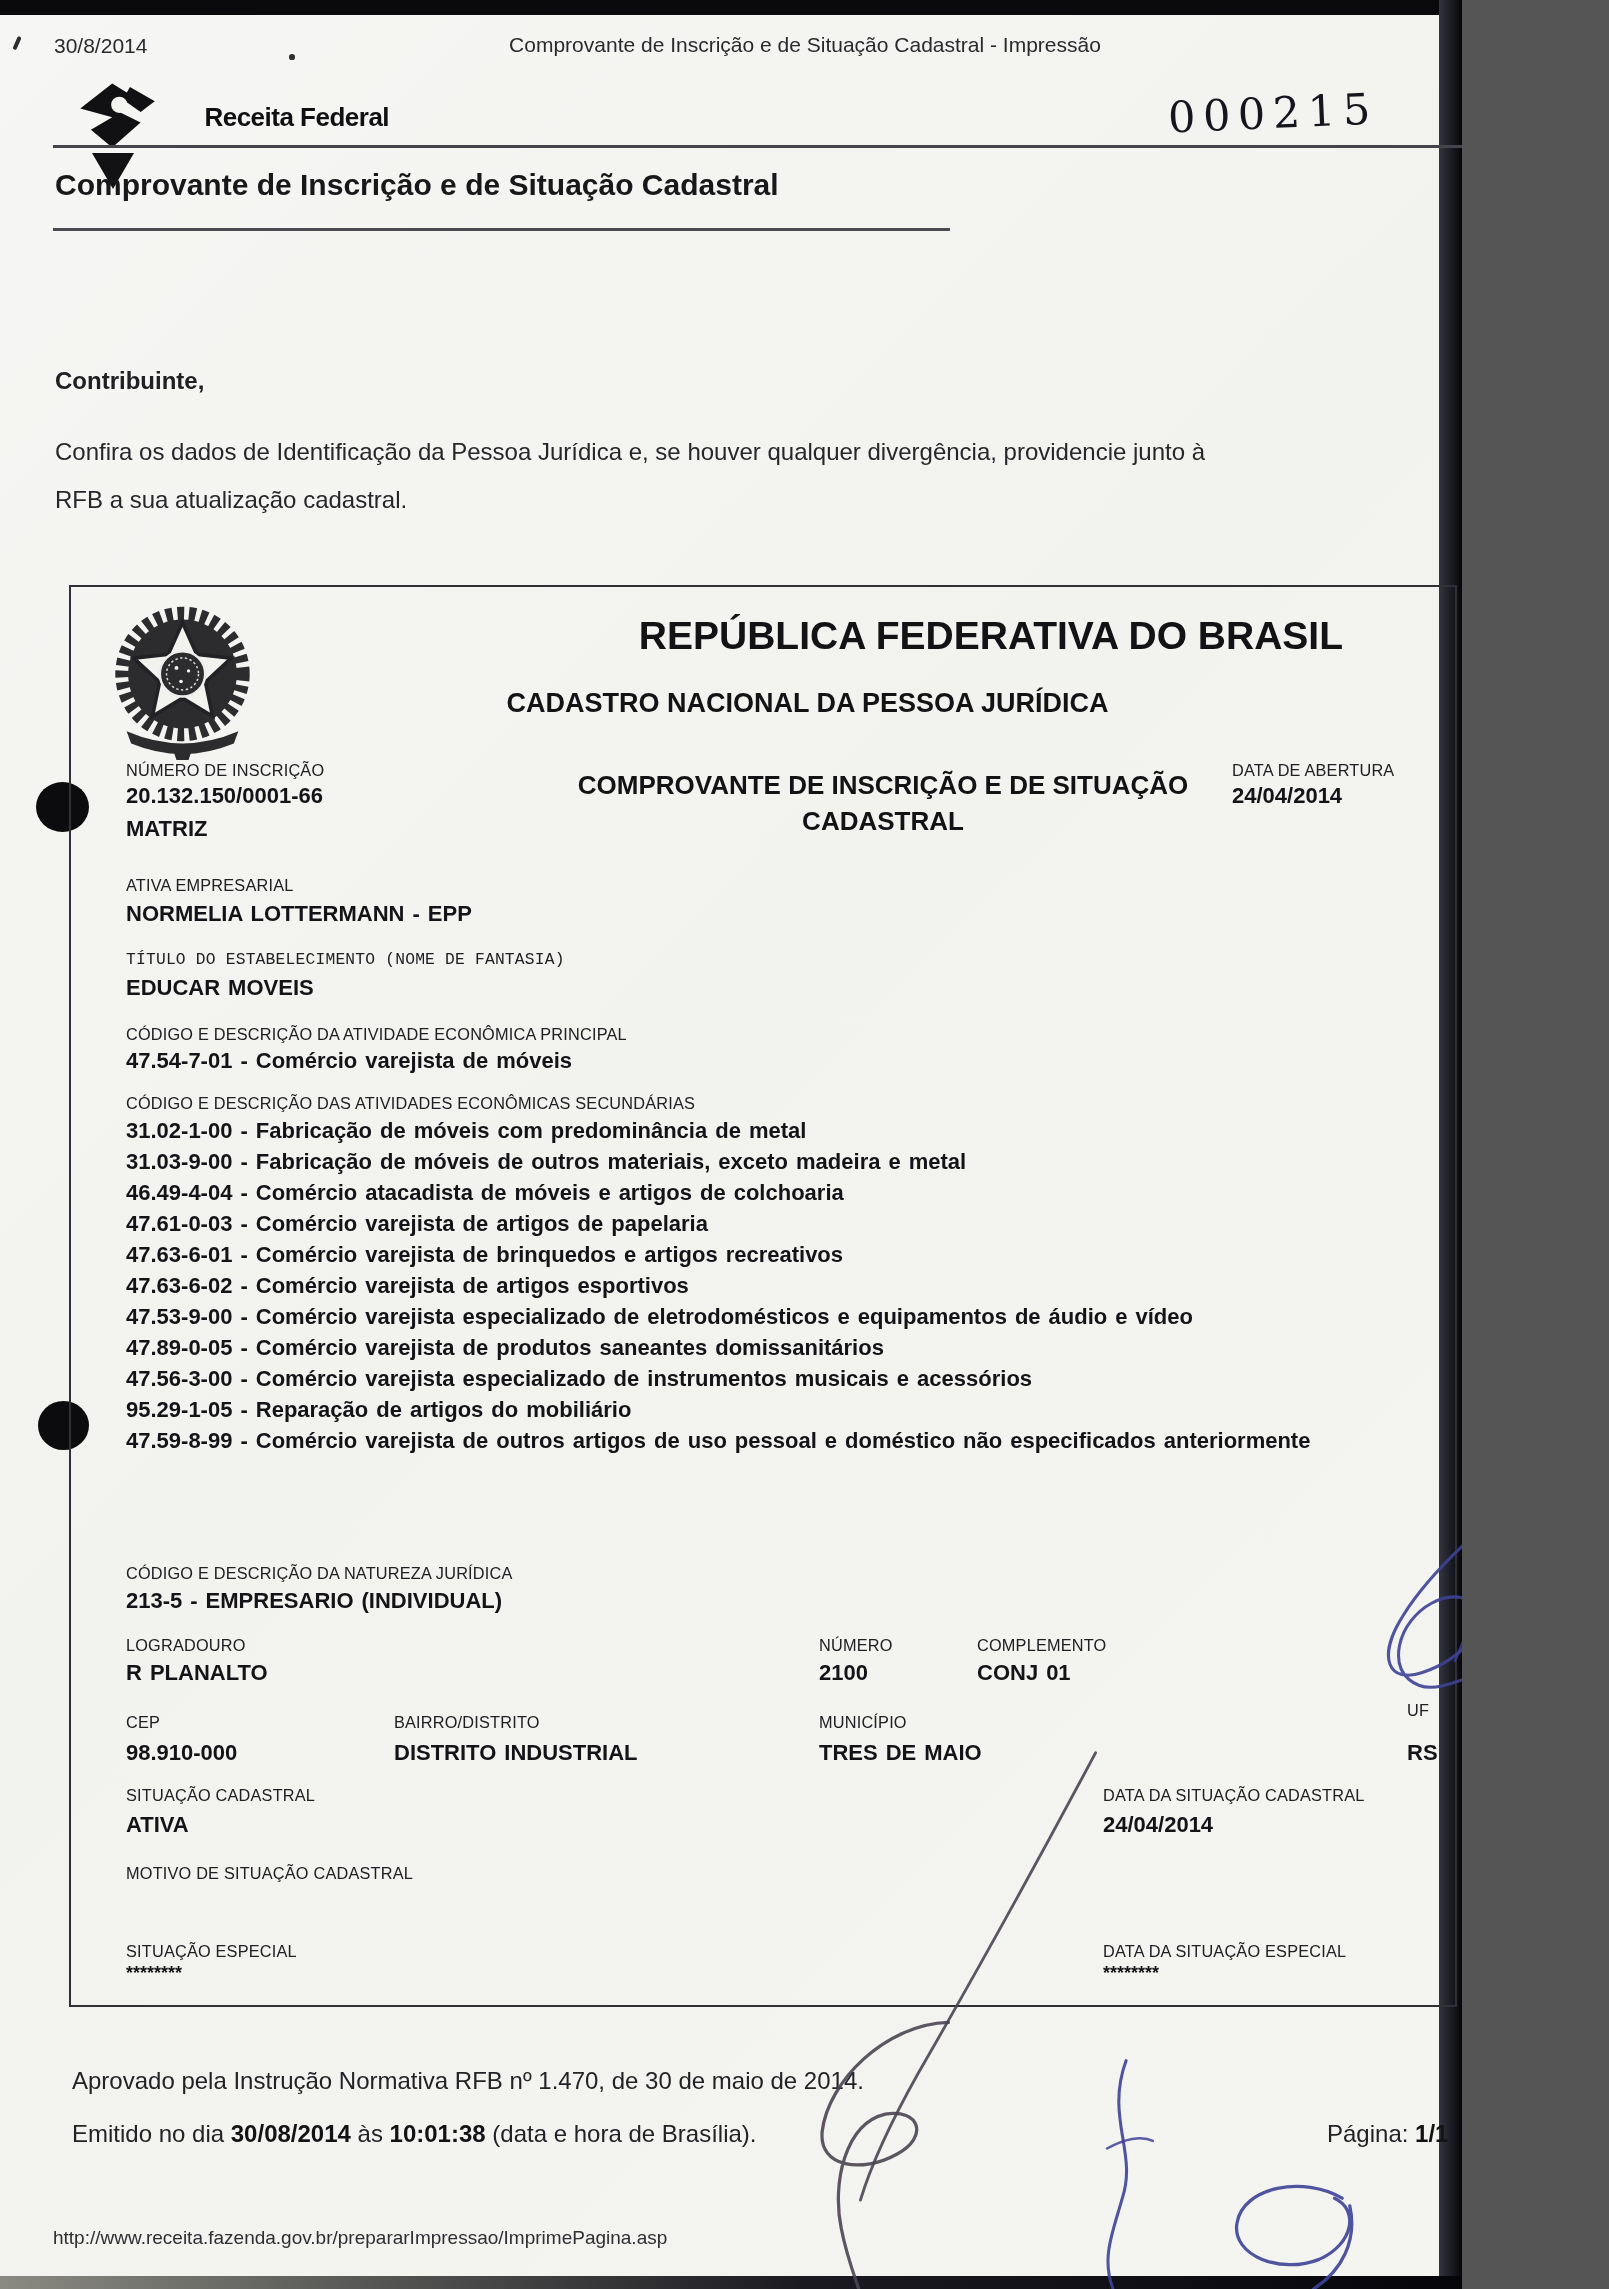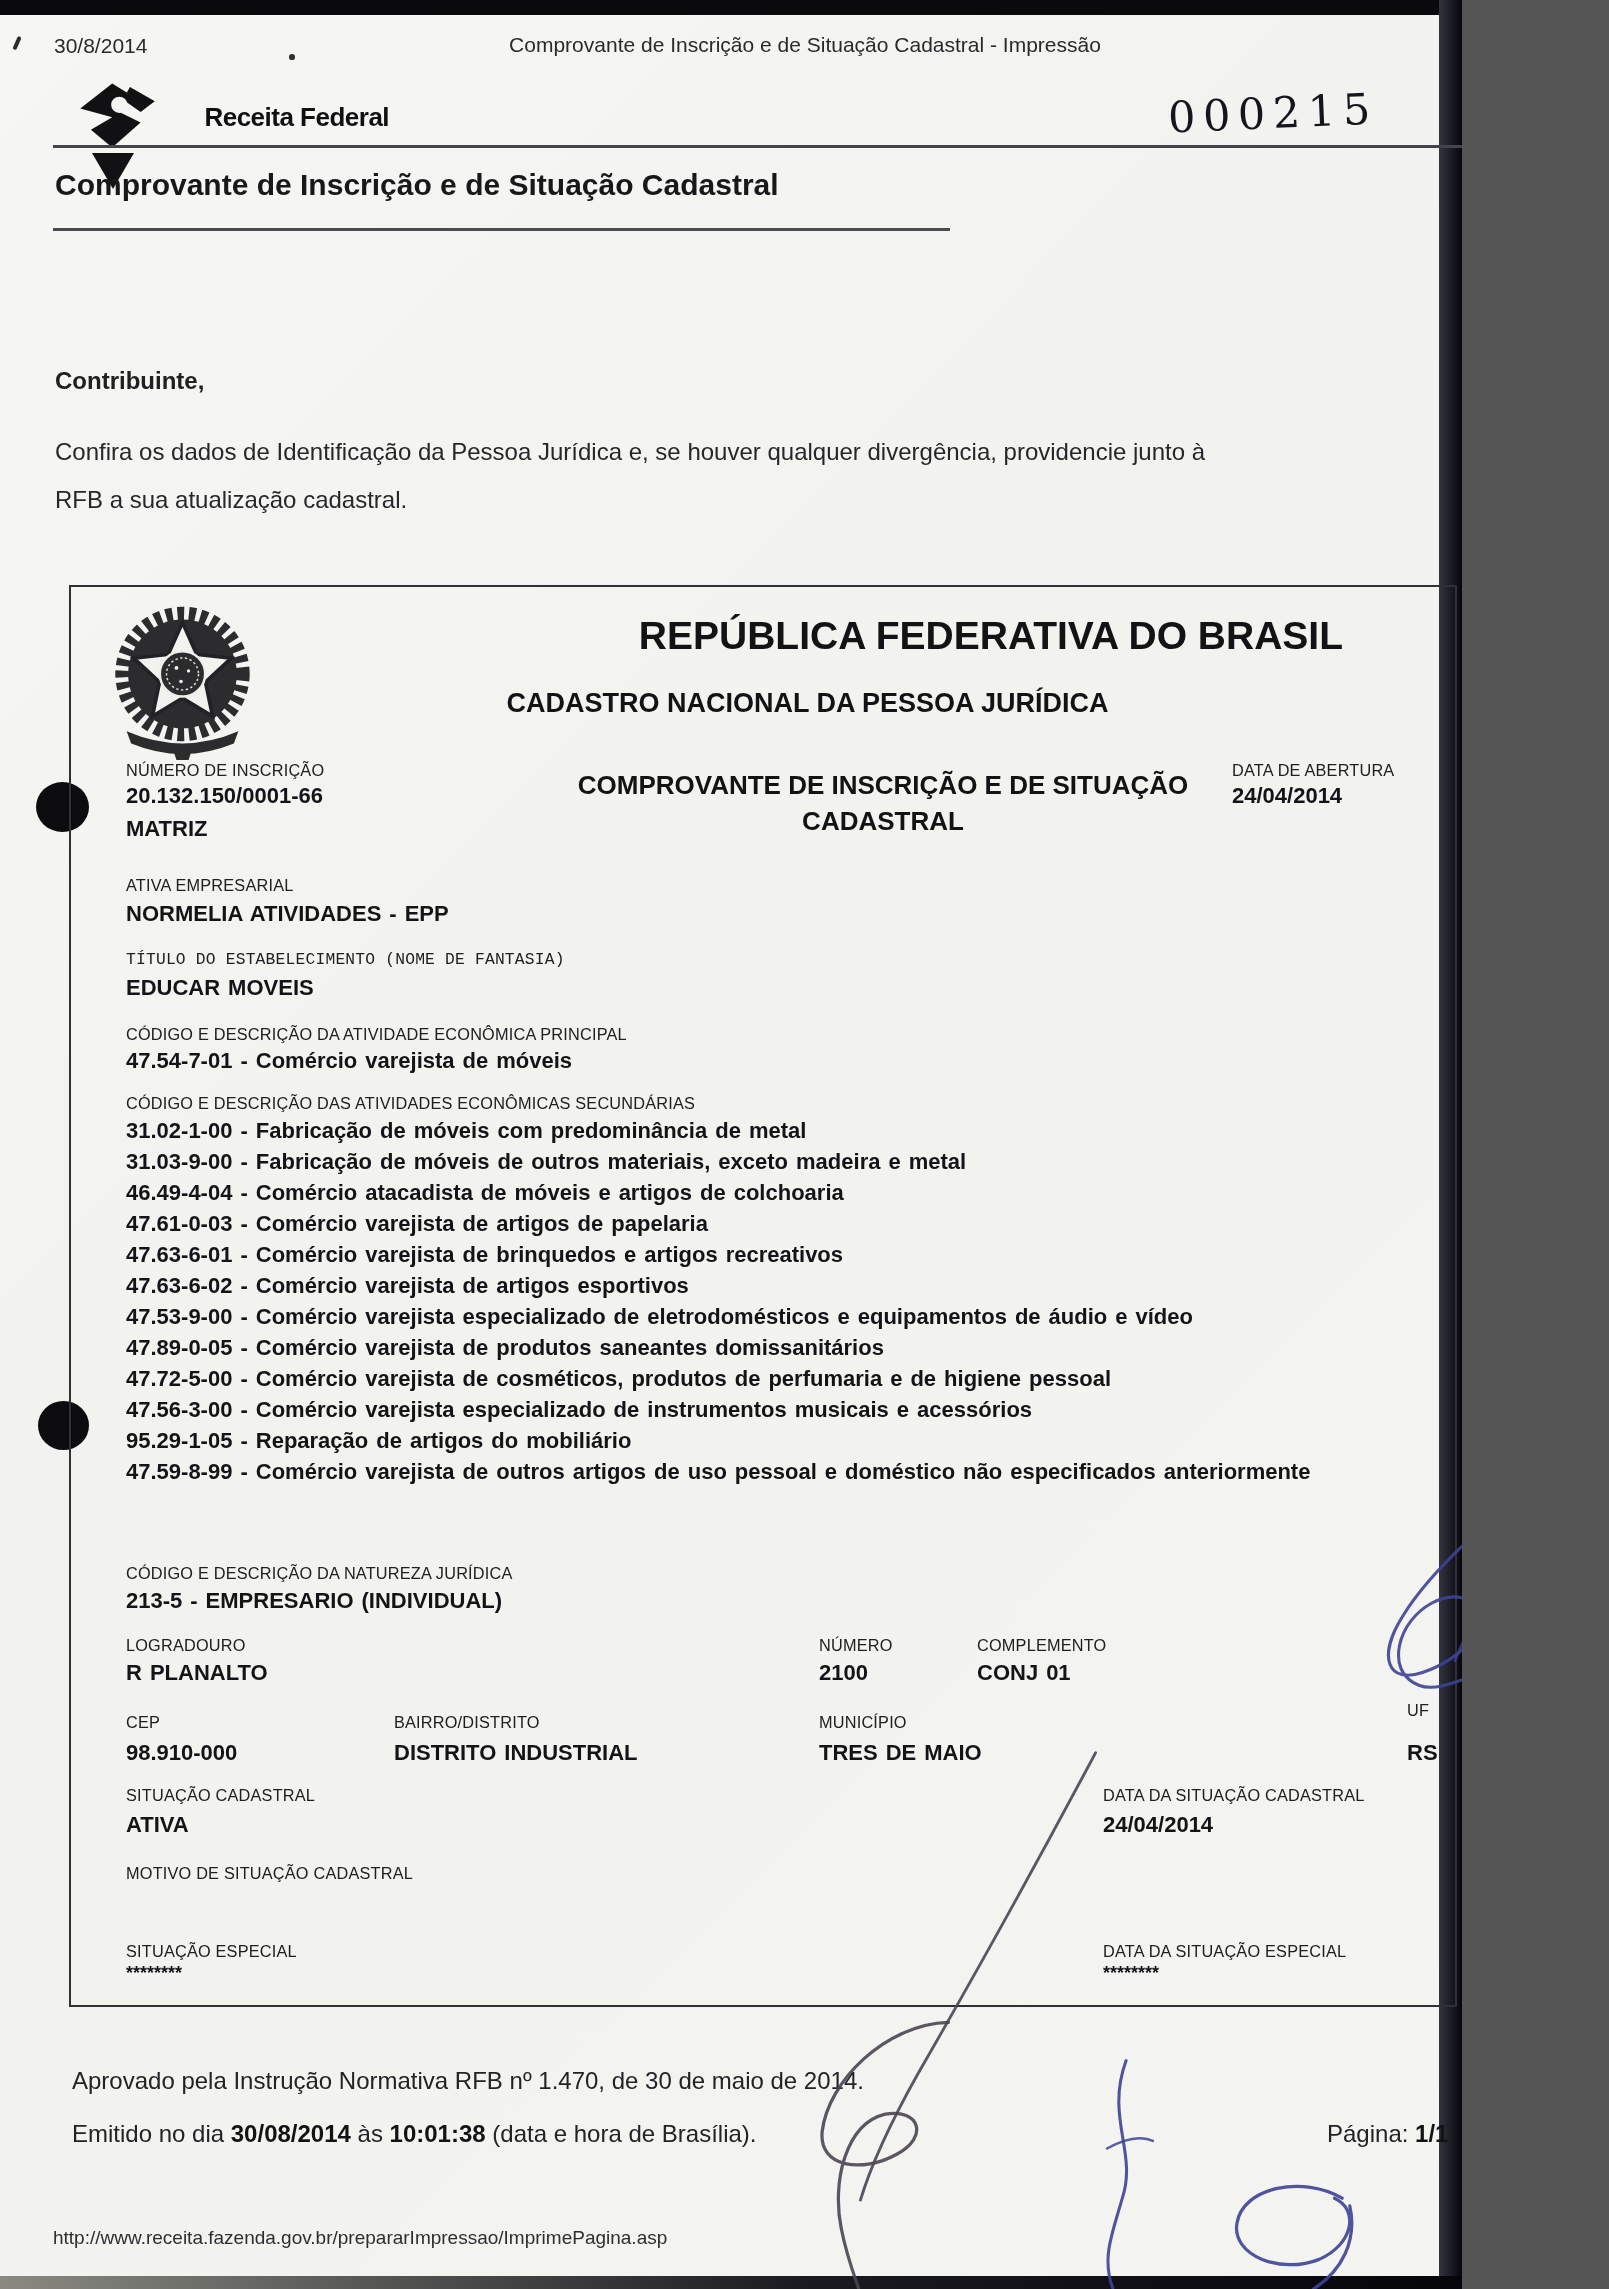--- a/index.html
+++ b/index.html
@@ -118,39 +118,38 @@
 
     <div class="doc-head">
       <div>COMPROVANTE DE INSCRIÇÃO E DE SITUAÇÃO</div>
       <div>CADASTRAL</div>
     </div>
 
     <div class="label" style="top:174px;left:1161px;">DATA DE ABERTURA</div>
     <div class="value" style="top:196px;left:1161px;">24/04/2014</div>
 
     <div class="label" style="top:289px;left:55px;">ATIVA EMPRESARIAL</div>
-    <div class="value" style="top:314px;left:55px;">NORMELIA ATIVIDADES - EPP</div>
+    <div class="value" style="top:314px;left:55px;">NORMELIA LOTTERMANN - EPP</div>
 
     <div class="label" style="top:363px;left:55px;font-family:Liberation Mono, monospace;">TÍTULO DO ESTABELECIMENTO (NOME DE FANTASIA)</div>
     <div class="value" style="top:388px;left:55px;">EDUCAR MOVEIS</div>
 
     <div class="label" style="top:438px;left:55px;">CÓDIGO E DESCRIÇÃO DA ATIVIDADE ECONÔMICA PRINCIPAL</div>
     <div class="value" style="top:461px;left:55px;">47.54-7-01 - Comércio varejista de móveis</div>
 
     <div class="label" style="top:507px;left:55px;">CÓDIGO E DESCRIÇÃO DAS ATIVIDADES ECONÔMICAS SECUNDÁRIAS</div>
     <div class="act-list" id="act-list">
         <div>31.02-1-00 - Fabricação de móveis com predominância de metal</div>
         <div>31.03-9-00 - Fabricação de móveis de outros materiais, exceto madeira e metal</div>
         <div>46.49-4-04 - Comércio atacadista de móveis e artigos de colchoaria</div>
         <div>47.61-0-03 - Comércio varejista de artigos de papelaria</div>
         <div>47.63-6-01 - Comércio varejista de brinquedos e artigos recreativos</div>
         <div>47.63-6-02 - Comércio varejista de artigos esportivos</div>
         <div>47.53-9-00 - Comércio varejista especializado de eletrodomésticos e equipamentos de áudio e vídeo</div>
         <div>47.89-0-05 - Comércio varejista de produtos saneantes domissanitários</div>
-        <div>47.72-5-00 - Comércio varejista de cosméticos, produtos de perfumaria e de higiene pessoal</div>
         <div>47.56-3-00 - Comércio varejista especializado de instrumentos musicais e acessórios</div>
         <div>95.29-1-05 - Reparação de artigos do mobiliário</div>
         <div>47.59-8-99 - Comércio varejista de outros artigos de uso pessoal e doméstico não especificados anteriormente</div>
       </div>
 
     <div class="label" style="top:977px;left:55px;">CÓDIGO E DESCRIÇÃO DA NATUREZA JURÍDICA</div>
     <div class="value" style="top:1001px;left:55px;">213-5 - EMPRESARIO (INDIVIDUAL)</div>
 
     <div class="label" style="top:1049px;left:55px;">LOGRADOURO</div>
     <div class="value" style="top:1073px;left:55px;">R PLANALTO</div>

